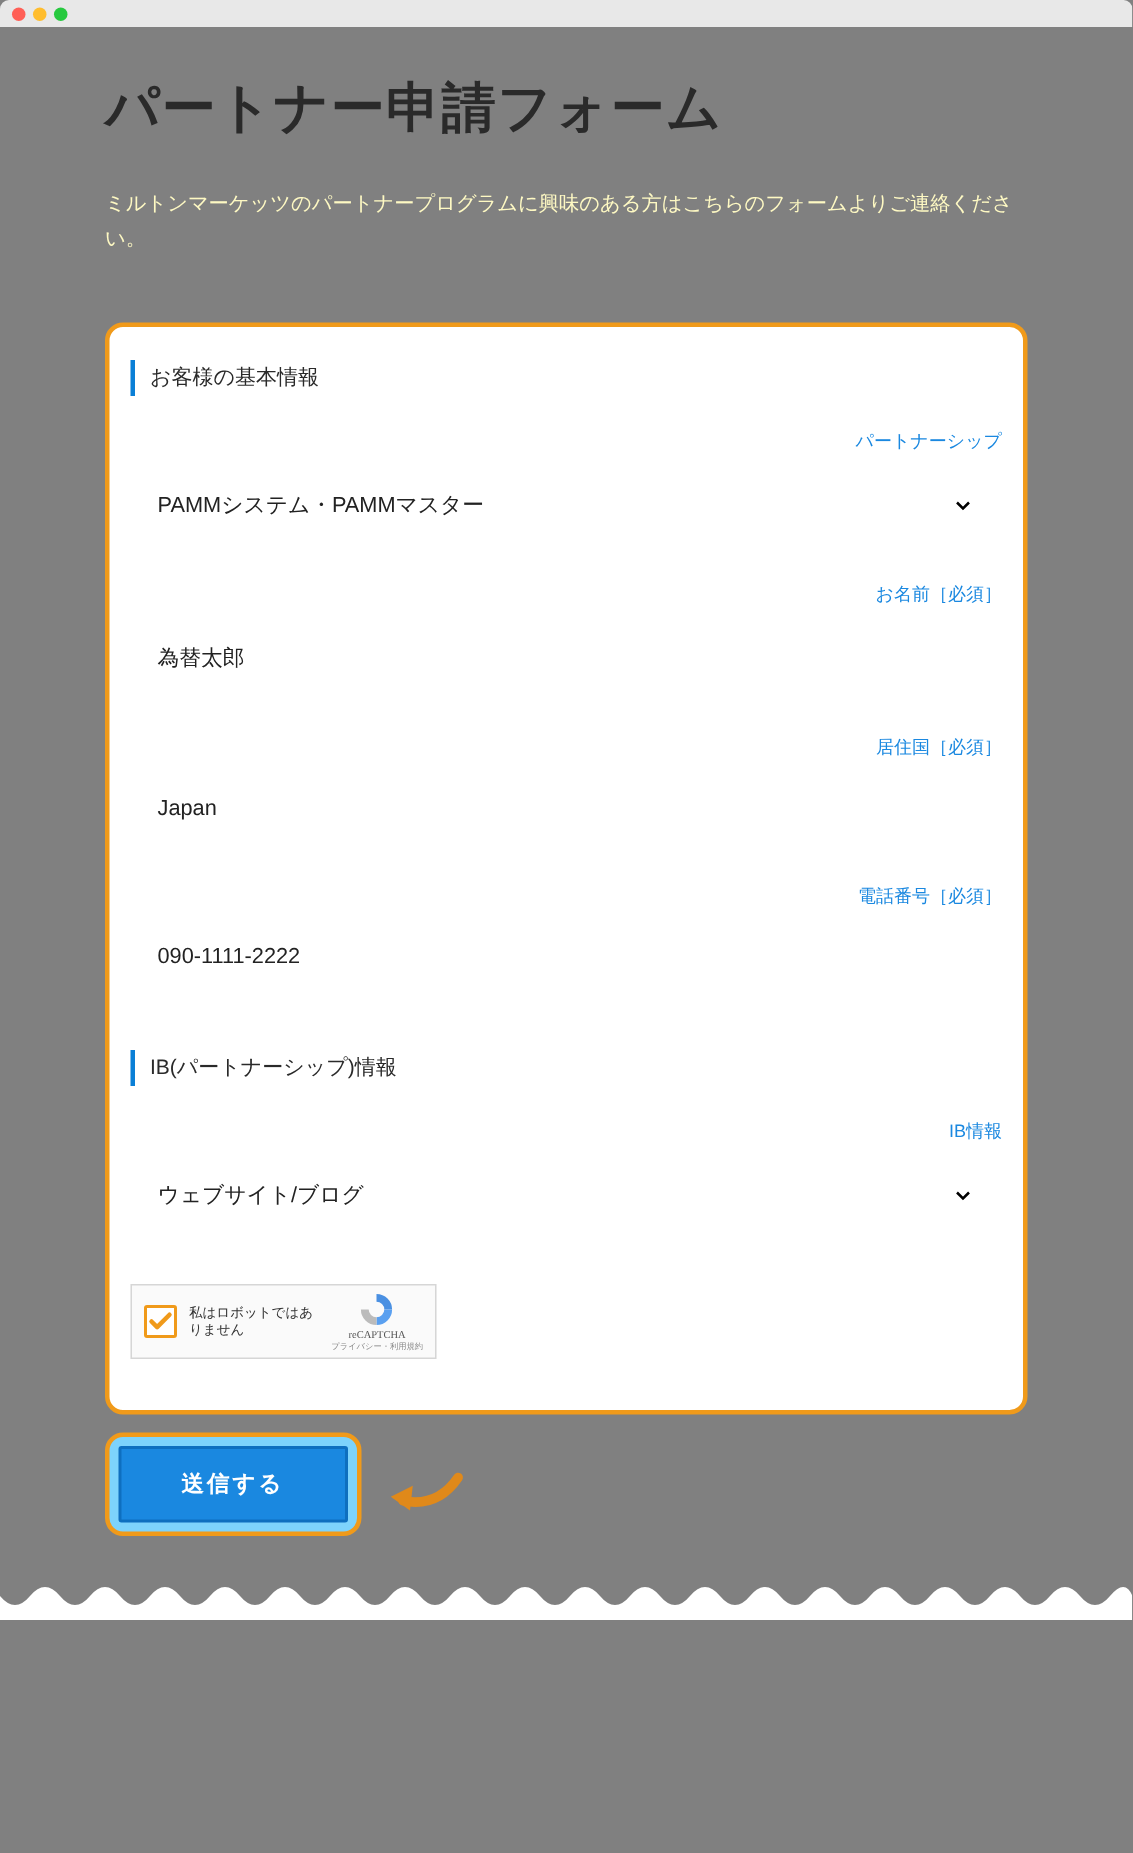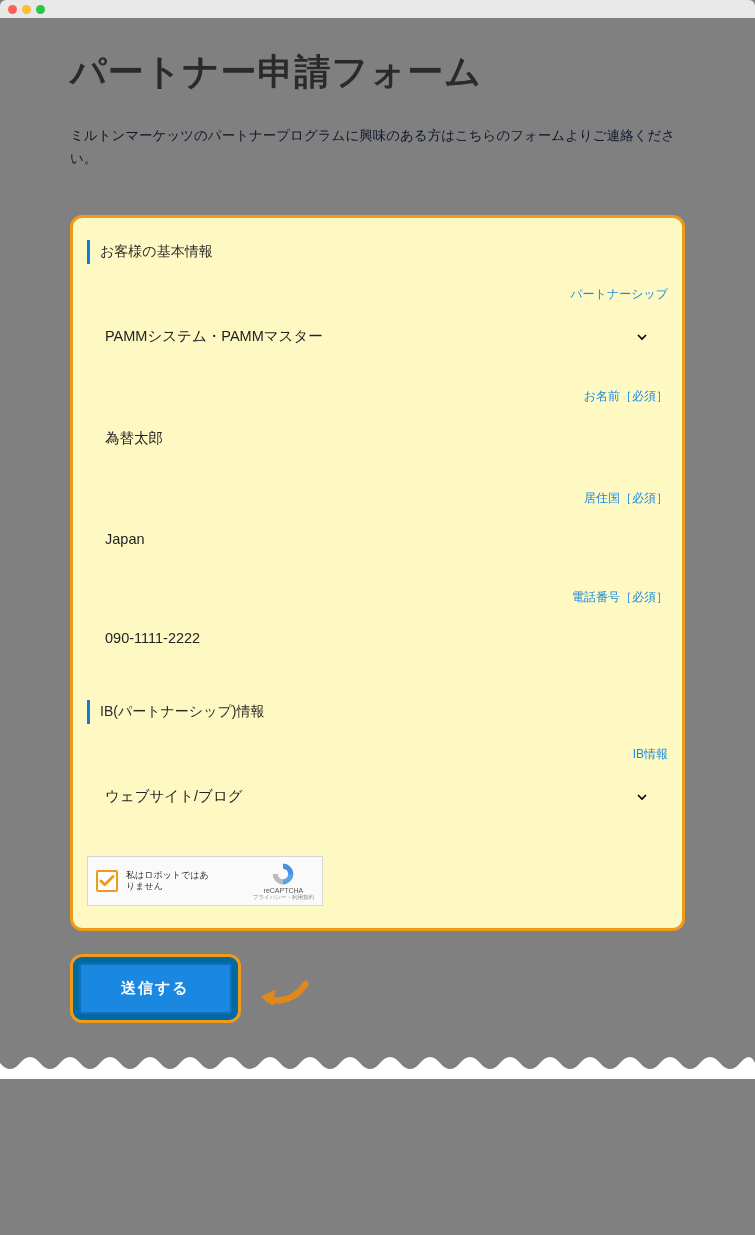--- a/index.html
+++ b/index.html
@@ -33,29 +33,29 @@
     }
     .page-title {
       font-size: 36px;
       font-weight: 700;
       color: #2a2a2a;
       margin: 10px 0 28px 0;
       letter-spacing: 1px;
     }
     .page-desc {
       font-size: 13.5px;
-      color: #0f172a;
+      color: #fef9c3;
       line-height: 1.7;
       margin-bottom: 44px;
     }
     .form-card {
-      background: #fef9c3;
+      background: #ffffff;
       border: 3px solid #f09a1a;
       border-radius: 12px;
-      padding: 0 14px 16px 14px;
+      padding: 0 14px 28px 14px;
     }
     .section-header {
       border-left: 3px solid #0a7fd6;
       padding: 3px 0 3px 10px;
       margin: 22px 0 22px 0;
       font-size: 14px;
       color: #2a2a2a;
     }
     .field-group { margin-bottom: 10px; }
     .field-label {
@@ -77,46 +77,47 @@
       right: 18px;
       top: 12px;
     }
     .chevron svg { width: 16px; height: 16px; }
     .recaptcha {
       display: inline-flex;
       align-items: center;
       border: 1px solid #d6d6d6;
       background: #fafafa;
       padding: 6px 8px;
-      width: 236px;
+      width: 204px;
       height: 50px;
       margin: 8px 0 6px 0;
       position: relative;
+      font-family: Liberation Serif, serif;
     }
     .recaptcha-check {
       width: 22px; height: 22px;
       border: 2px solid #f09a1a;
       border-radius: 2px;
       display: flex; align-items: center; justify-content: center;
       margin-right: 8px;
       background: #fff;
     }
     .recaptcha-check svg { width: 18px; height: 18px; }
     .recaptcha-text { font-size: 9px; line-height: 1.2; color: #333; width: 85px; }
     .recaptcha-badge { margin-left: auto; text-align: center; }
     .recaptcha-badge .logo { width: 26px; height: 26px; margin: 0 auto; }
     .recaptcha-badge .brand { font-size: 7px; color: #555; }
     .recaptcha-badge .terms { font-size: 5.5px; color: #888; }
     .submit-wrap {
       display: inline-block;
       border: 3px solid #f09a1a;
       border-radius: 12px;
       padding: 6px;
-      margin-top: 23px;
-      background: #0369a1;
+      margin-top: 12px;
+      background: #7dd3fc;
       position: relative;
     }
     .submit-btn {
       background: #1a88e0;
       color: #fff;
       border: 2px solid #0e6fbf;
       border-radius: 2px;
       font-size: 15px;
       font-weight: 600;
       padding: 14px 40px;

